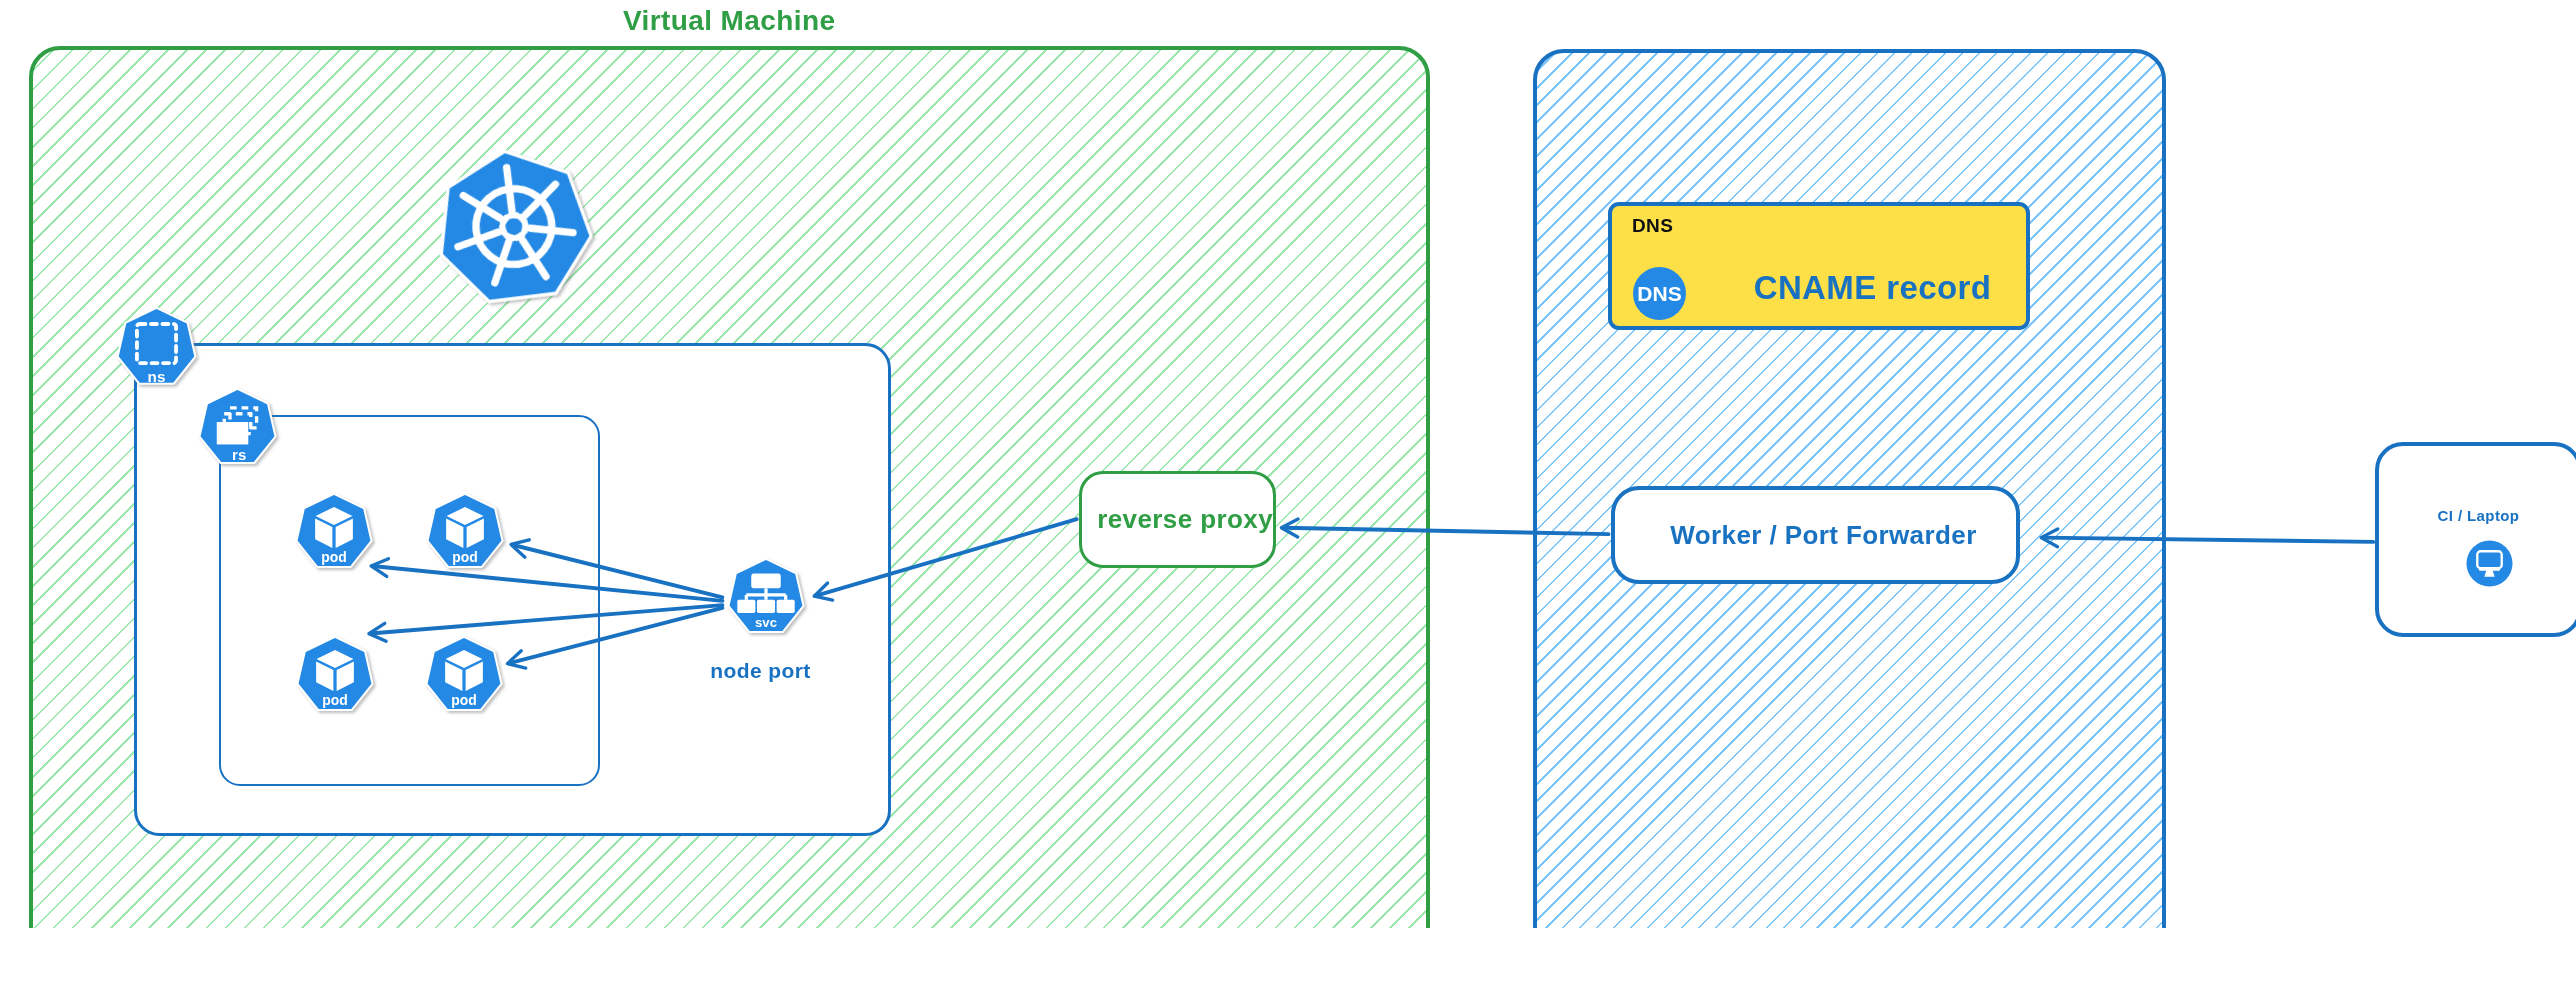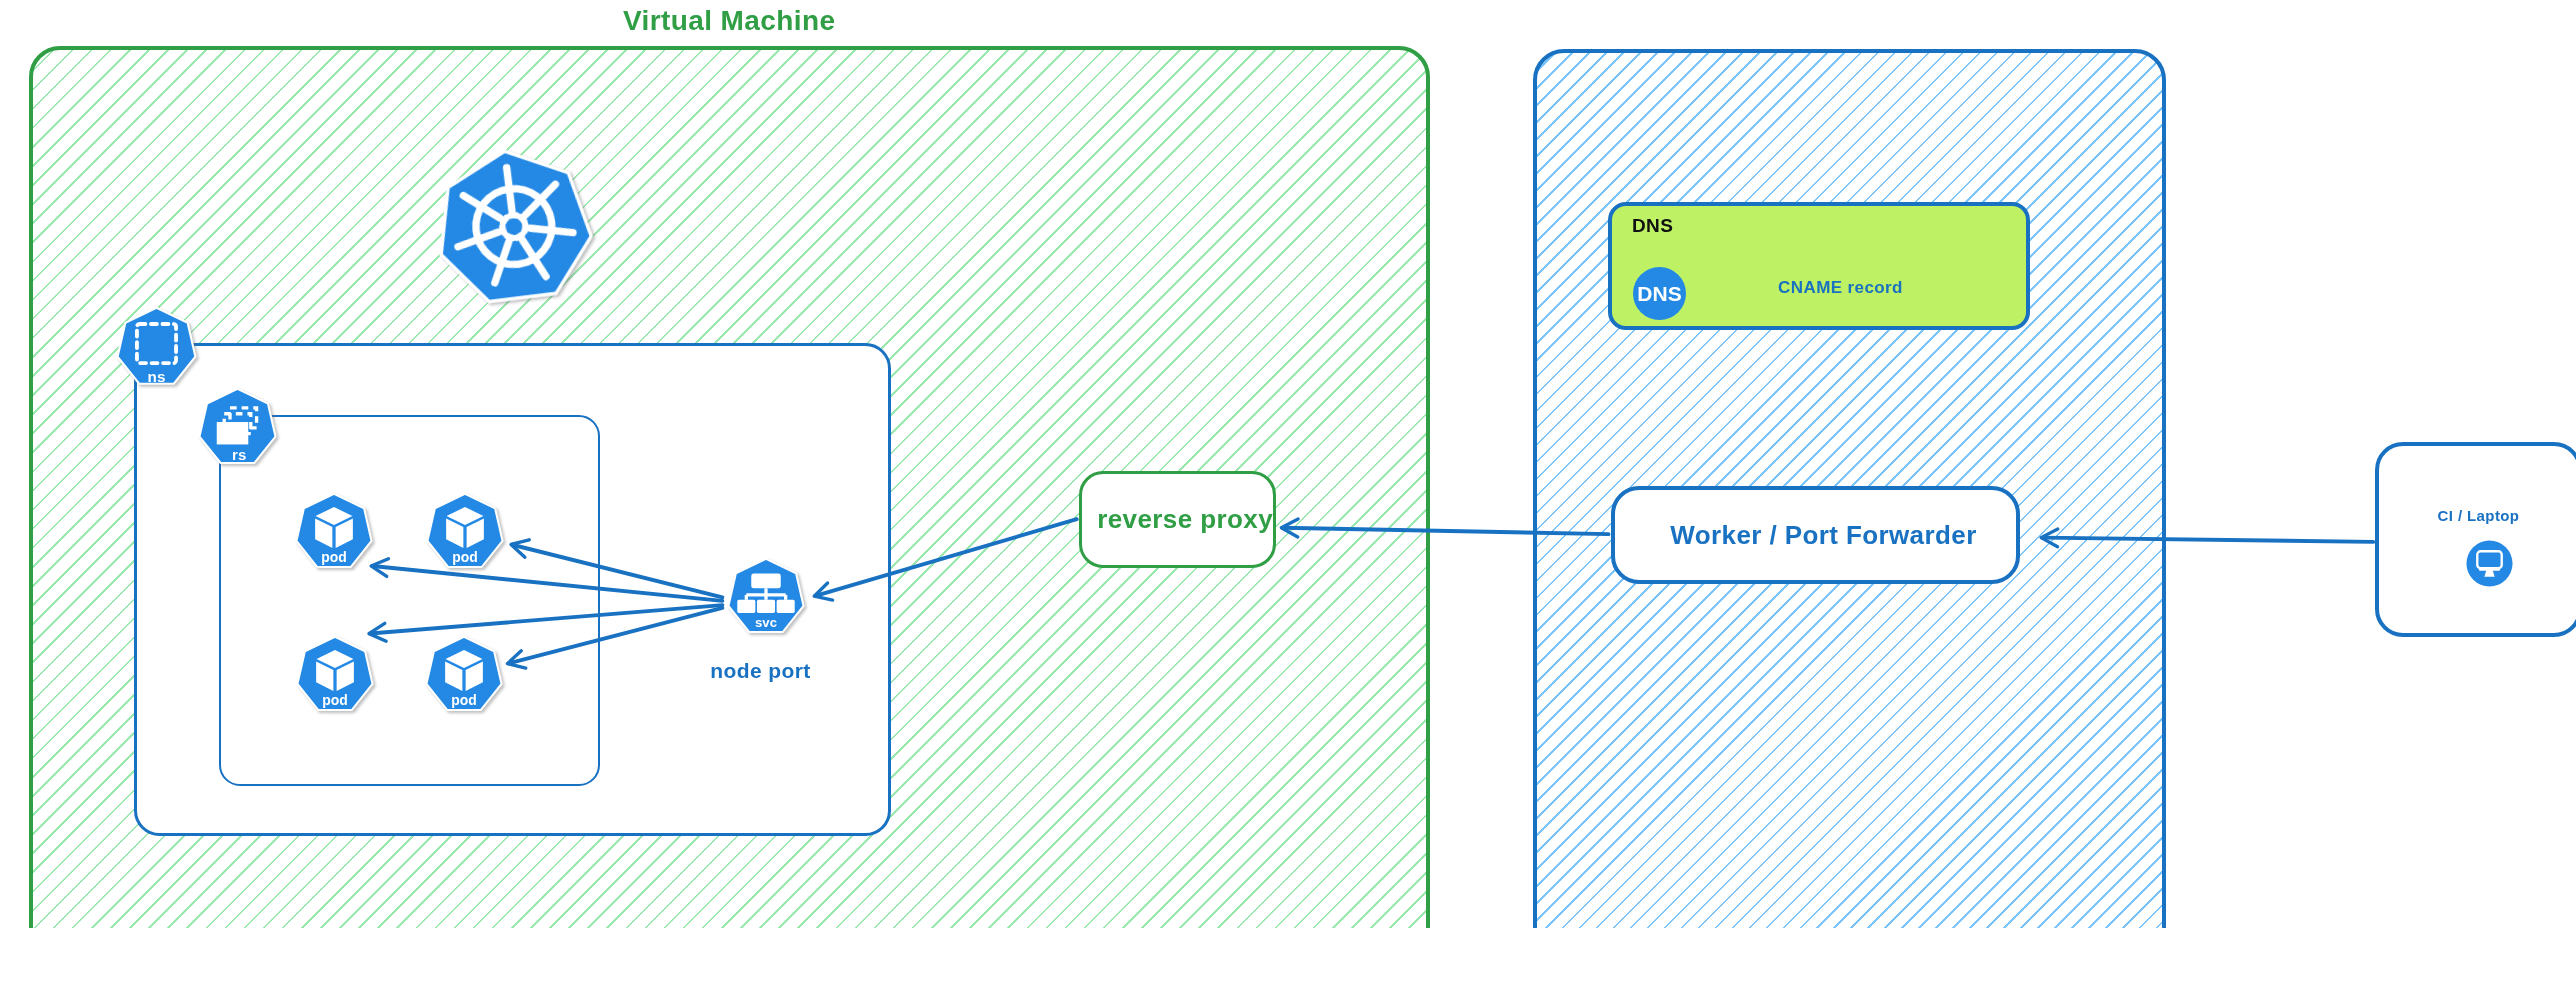--- a/index.html
+++ b/index.html
@@ -25,27 +25,27 @@
     position:absolute;top:2.8px;height:37px;display:flex;align-items:center;justify-content:center;
     font-size:28px;
   }
   .vm-title{left:5.7px;width:1401px;color:#2f9e44;}
   .ext-title{left:1510px;width:633px;color:#1971c2;}
   
   .ns-box{left:111px;top:343px;width:757px;height:493px;background:#fff;border:3.6px solid #1971c2;border-radius:25.6px;}
   .rs-box{left:196px;top:415px;width:381px;height:371px;background:#fff;border:2.8px solid #1971c2;border-radius:21px;}
   .rp-box{left:1056px;top:471px;width:197px;height:97px;background:#fff;border:3.6px solid #2f9e44;border-radius:24px;
           display:flex;align-items:center;justify-content:flex-end;color:#2f9e44;font-size:26px;}
-  .dns-box{left:1585px;top:202px;width:422px;height:128px;background:#bef264;border:4.3px solid #1971c2;border-radius:18px;}
+  .dns-box{left:1585px;top:202px;width:422px;height:128px;background:#fde047;border:4.3px solid #1971c2;border-radius:11px;}
   .dns-tag{position:absolute;left:20px;top:8.5px;color:#111111;font-size:19px;}
   .dns-circle{position:absolute;left:21px;top:61px;width:53px;height:53px;border-radius:50%;background:#2389e5;
               display:flex;align-items:center;justify-content:center;color:#fff;font-size:21px;font-weight:700;
               font-family:"Liberation Sans",sans-serif;letter-spacing:0;}
-  .cname-label{position:absolute;left:76px;top:51px;width:305px;height:61px;display:flex;align-items:center;justify-content:center;
-               color:#1971c2;font-size:17px;}
+  .cname-label{position:absolute;left:108px;top:51px;width:305px;height:61px;display:flex;align-items:center;justify-content:center;
+               color:#1971c2;font-size:33px;}
   .worker-box{left:1588px;top:486px;width:409px;height:98px;background:#fff;border:4.3px solid #1971c2;border-radius:28px;
               display:flex;align-items:center;justify-content:center;color:#1971c2;font-size:26px;padding-left:16px;}
   .ci-box{left:2352px;top:442px;width:207px;height:195px;background:#fff;border:4.3px solid #1971c2;border-radius:28px;}
   .ci-label{position:absolute;left:0;top:61px;width:100%;text-align:center;color:#1971c2;font-size:15px;}
   .ci-monitor{position:absolute;left:87px;top:94px;width:47px;height:47px;}
   
   .kicon{position:absolute;filter:drop-shadow(2.1px 2.8px 1.4px rgba(110,110,110,.45));}
   .kicon text{font-family:"Liberation Sans",sans-serif;font-weight:700;fill:#ffffff;}
   .node-port{position:absolute;left:631px;top:659px;width:213px;text-align:center;color:#1971c2;font-size:21px;}
   .arrows{position:absolute;left:0;top:0;z-index:30;}

